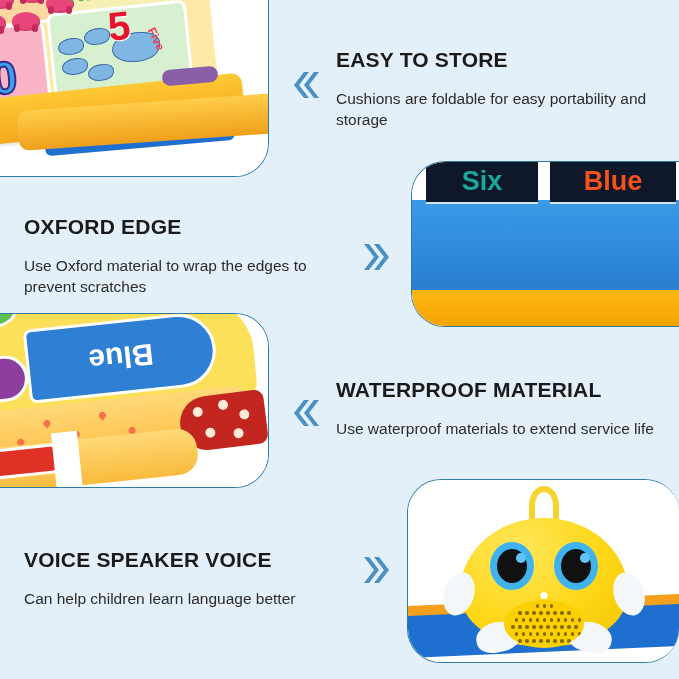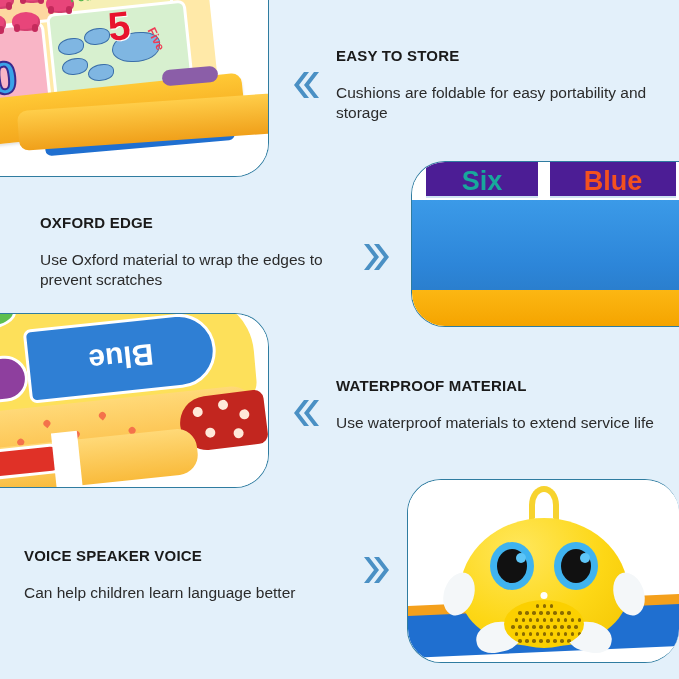--- a/index.html
+++ b/index.html
@@ -21,21 +21,21 @@
     position: absolute;
     inset: 0;
     width: 679px;
     height: 679px;
   }
 
   
   .feature-text { position: absolute; }
 
   .feature-title {
-    font-size: 15px;
+    font-size: 21px;
     font-weight: bold;
     color: #1a1a1a;
     letter-spacing: 0.2px;
     line-height: 1.1;
     white-space: nowrap;
   }
 
   .feature-desc {
     font-size: 15.5px;
     color: #2b2b2b;
@@ -233,22 +233,22 @@
     left: 0; top: 38px; right: 0; height: 92px;
     background: linear-gradient(180deg,#3b9ae8 0%,#2d86d9 70%,#2a7ecd 100%);
   }
   .edge-yellow {
     position: absolute;
     left: 0; bottom: 0; right: 0; height: 36px;
     background: linear-gradient(180deg,#fcb713 0%,#f5a400 100%);
   }
   .edge-card {
     position: absolute;
-    top: 0; height: 36px;
-    background: #4c1d95;
+    top: 0; height: 42px;
+    background: #0f172a;
     border-bottom: 2px solid #cfe3f2;
   }
   .edge-card .word {
     position: absolute;
     left: 50%; transform: translateX(-50%);
     top: 4px;
     font-size: 27px;
     font-weight: bold;
     white-space: nowrap;
   }
@@ -498,21 +498,21 @@
       <path d="M16 4 L6 17 L16 30 L21 30 L11 17 L21 4 Z" fill="#4a90c4"></path>
       <path d="M26 4 L16 17 L26 30 L31 30 L21 17 L31 4 Z" fill="#4a90c4"></path>
     </svg>
   </div>
 
   <div class="feature-text" style="left:336px; top:48px;">
     <div class="feature-title">EASY TO STORE</div>
     <div class="feature-desc">Cushions are foldable for easy portability and storage</div>
   </div>
 
-  <div class="feature-text" style="left:40px; top:215px;">
+  <div class="feature-text" style="left:24px; top:215px;">
     <div class="feature-title">OXFORD EDGE</div>
     <div class="feature-desc">Use Oxford material to wrap the edges to prevent scratches</div>
   </div>
 
   <div class="chevron" style="left:358px; top:240px;">
     <svg viewBox="0 0 32 34" xmlns="http://www.w3.org/2000/svg">
       <path d="M6 4 L16 17 L6 30 L11 30 L21 17 L11 4 Z" fill="#4a90c4"></path>
       <path d="M16 4 L26 17 L16 30 L21 30 L31 17 L21 4 Z" fill="#4a90c4"></path>
     </svg>
   </div>

